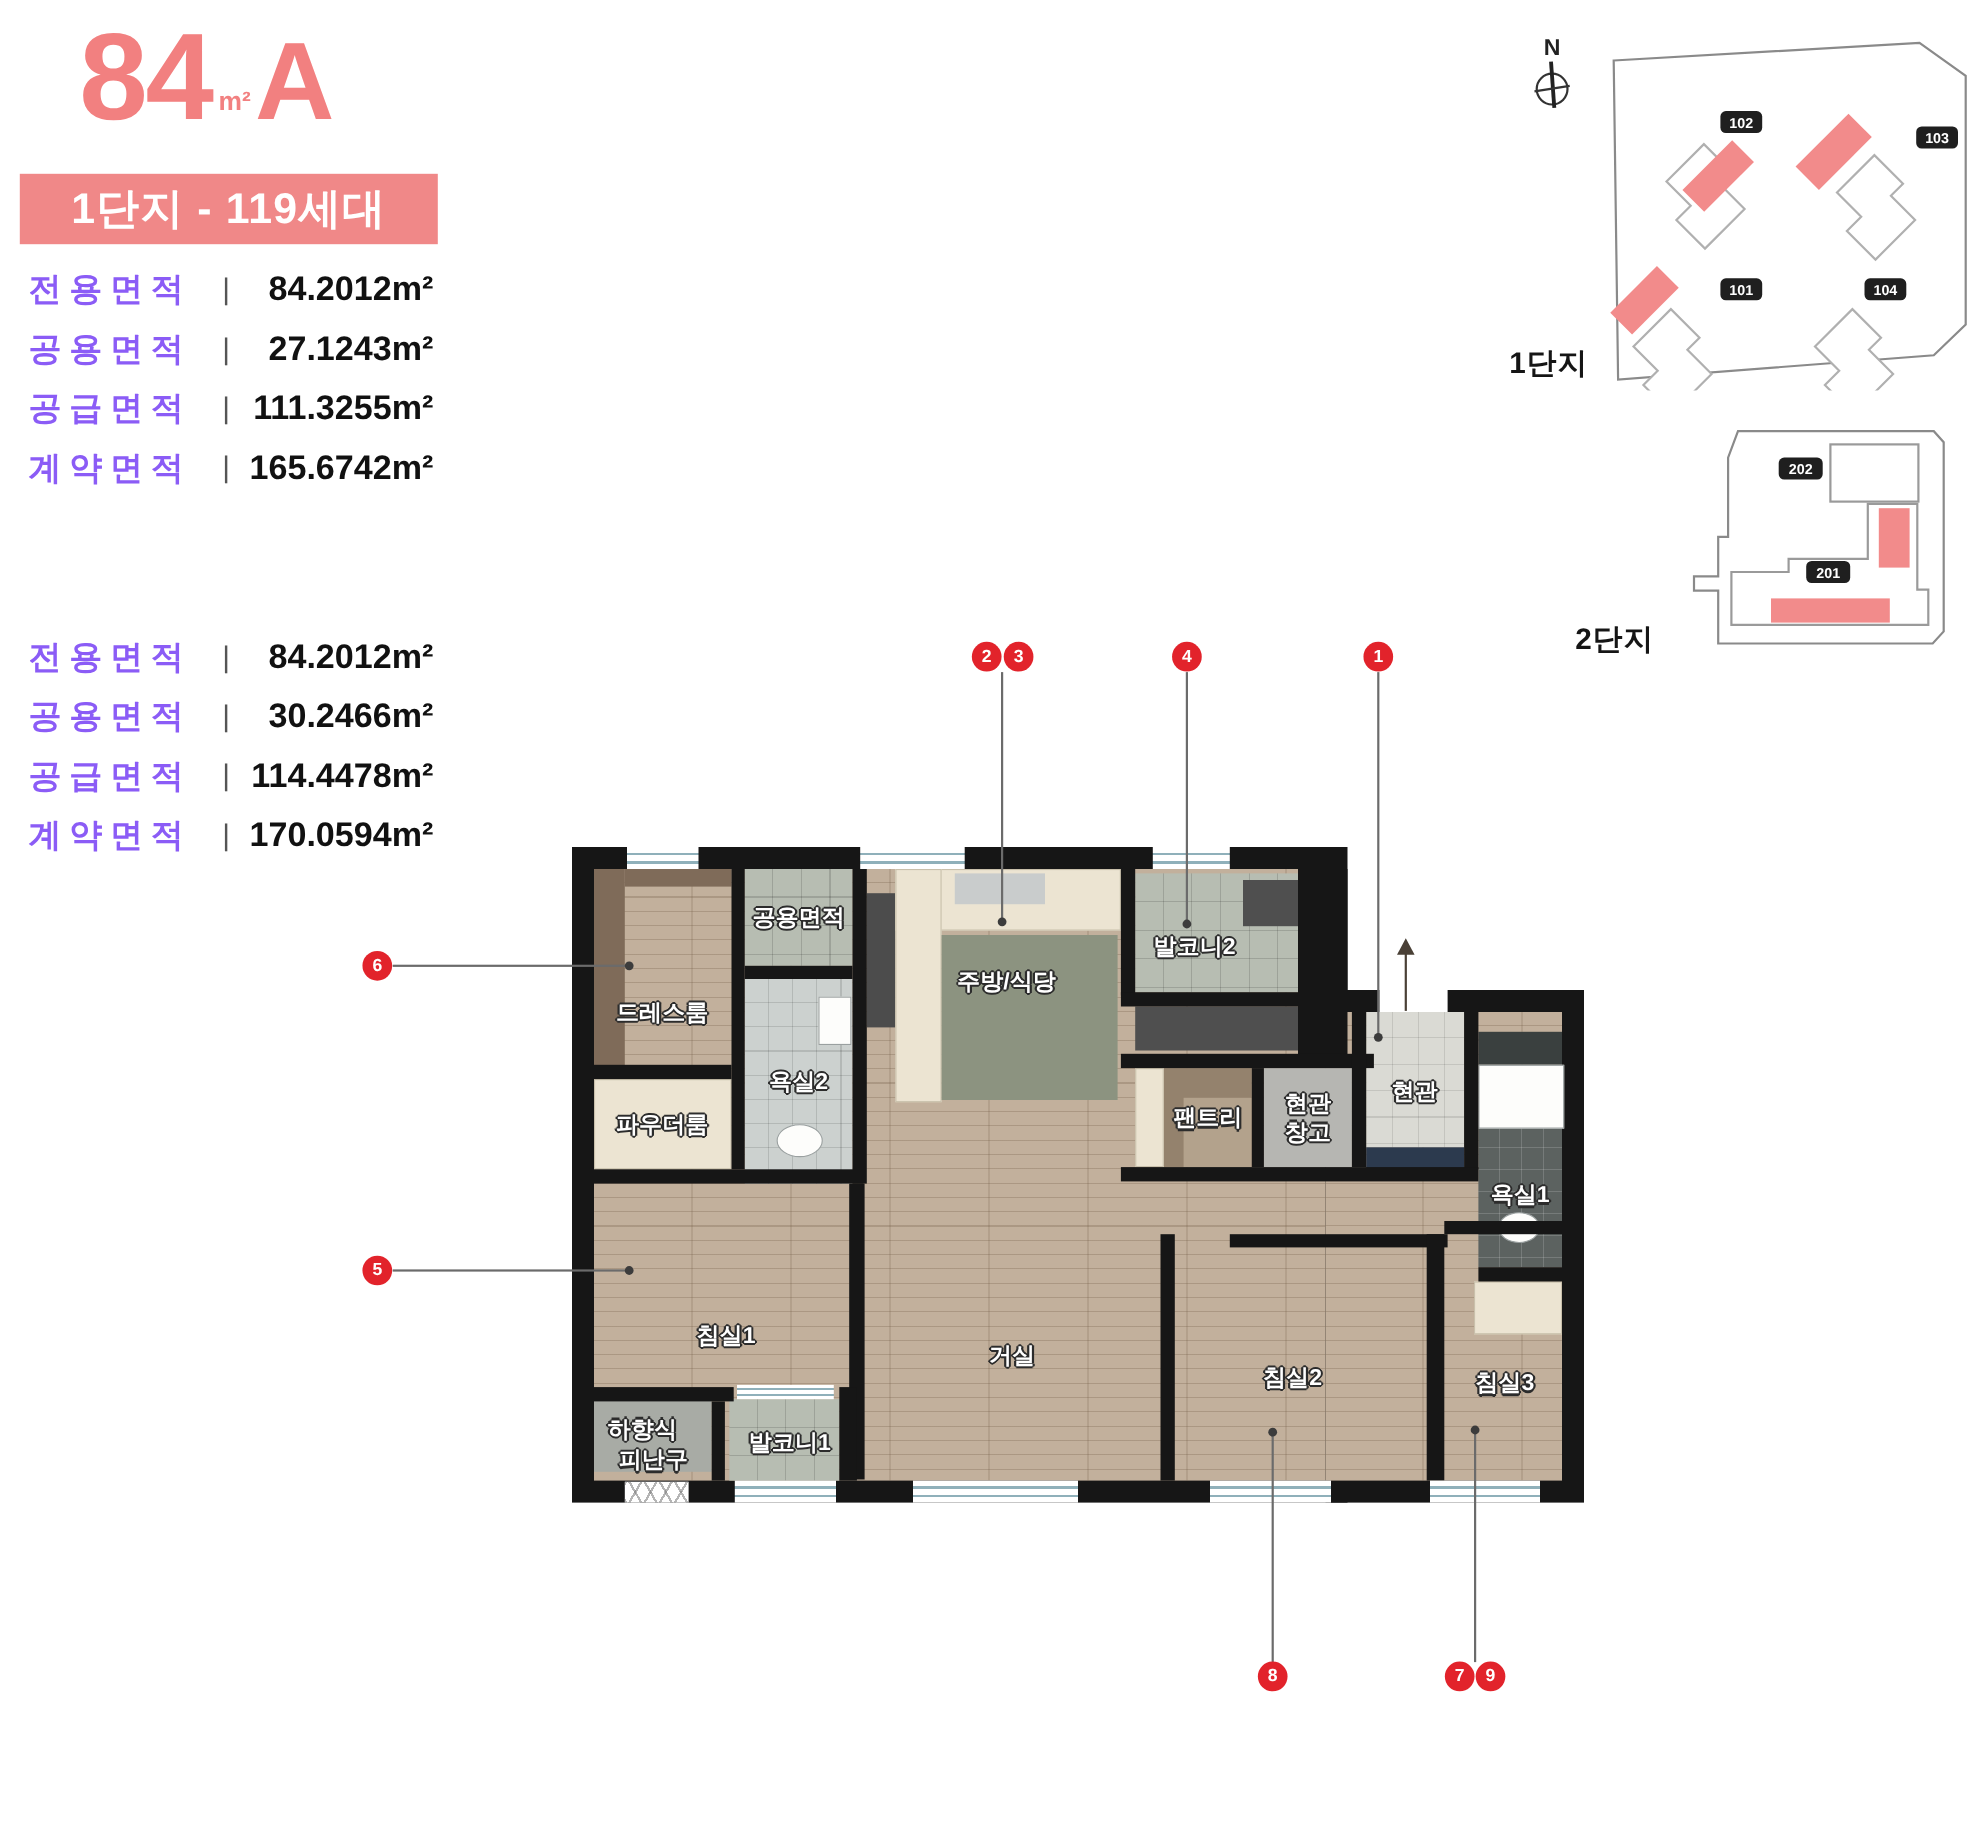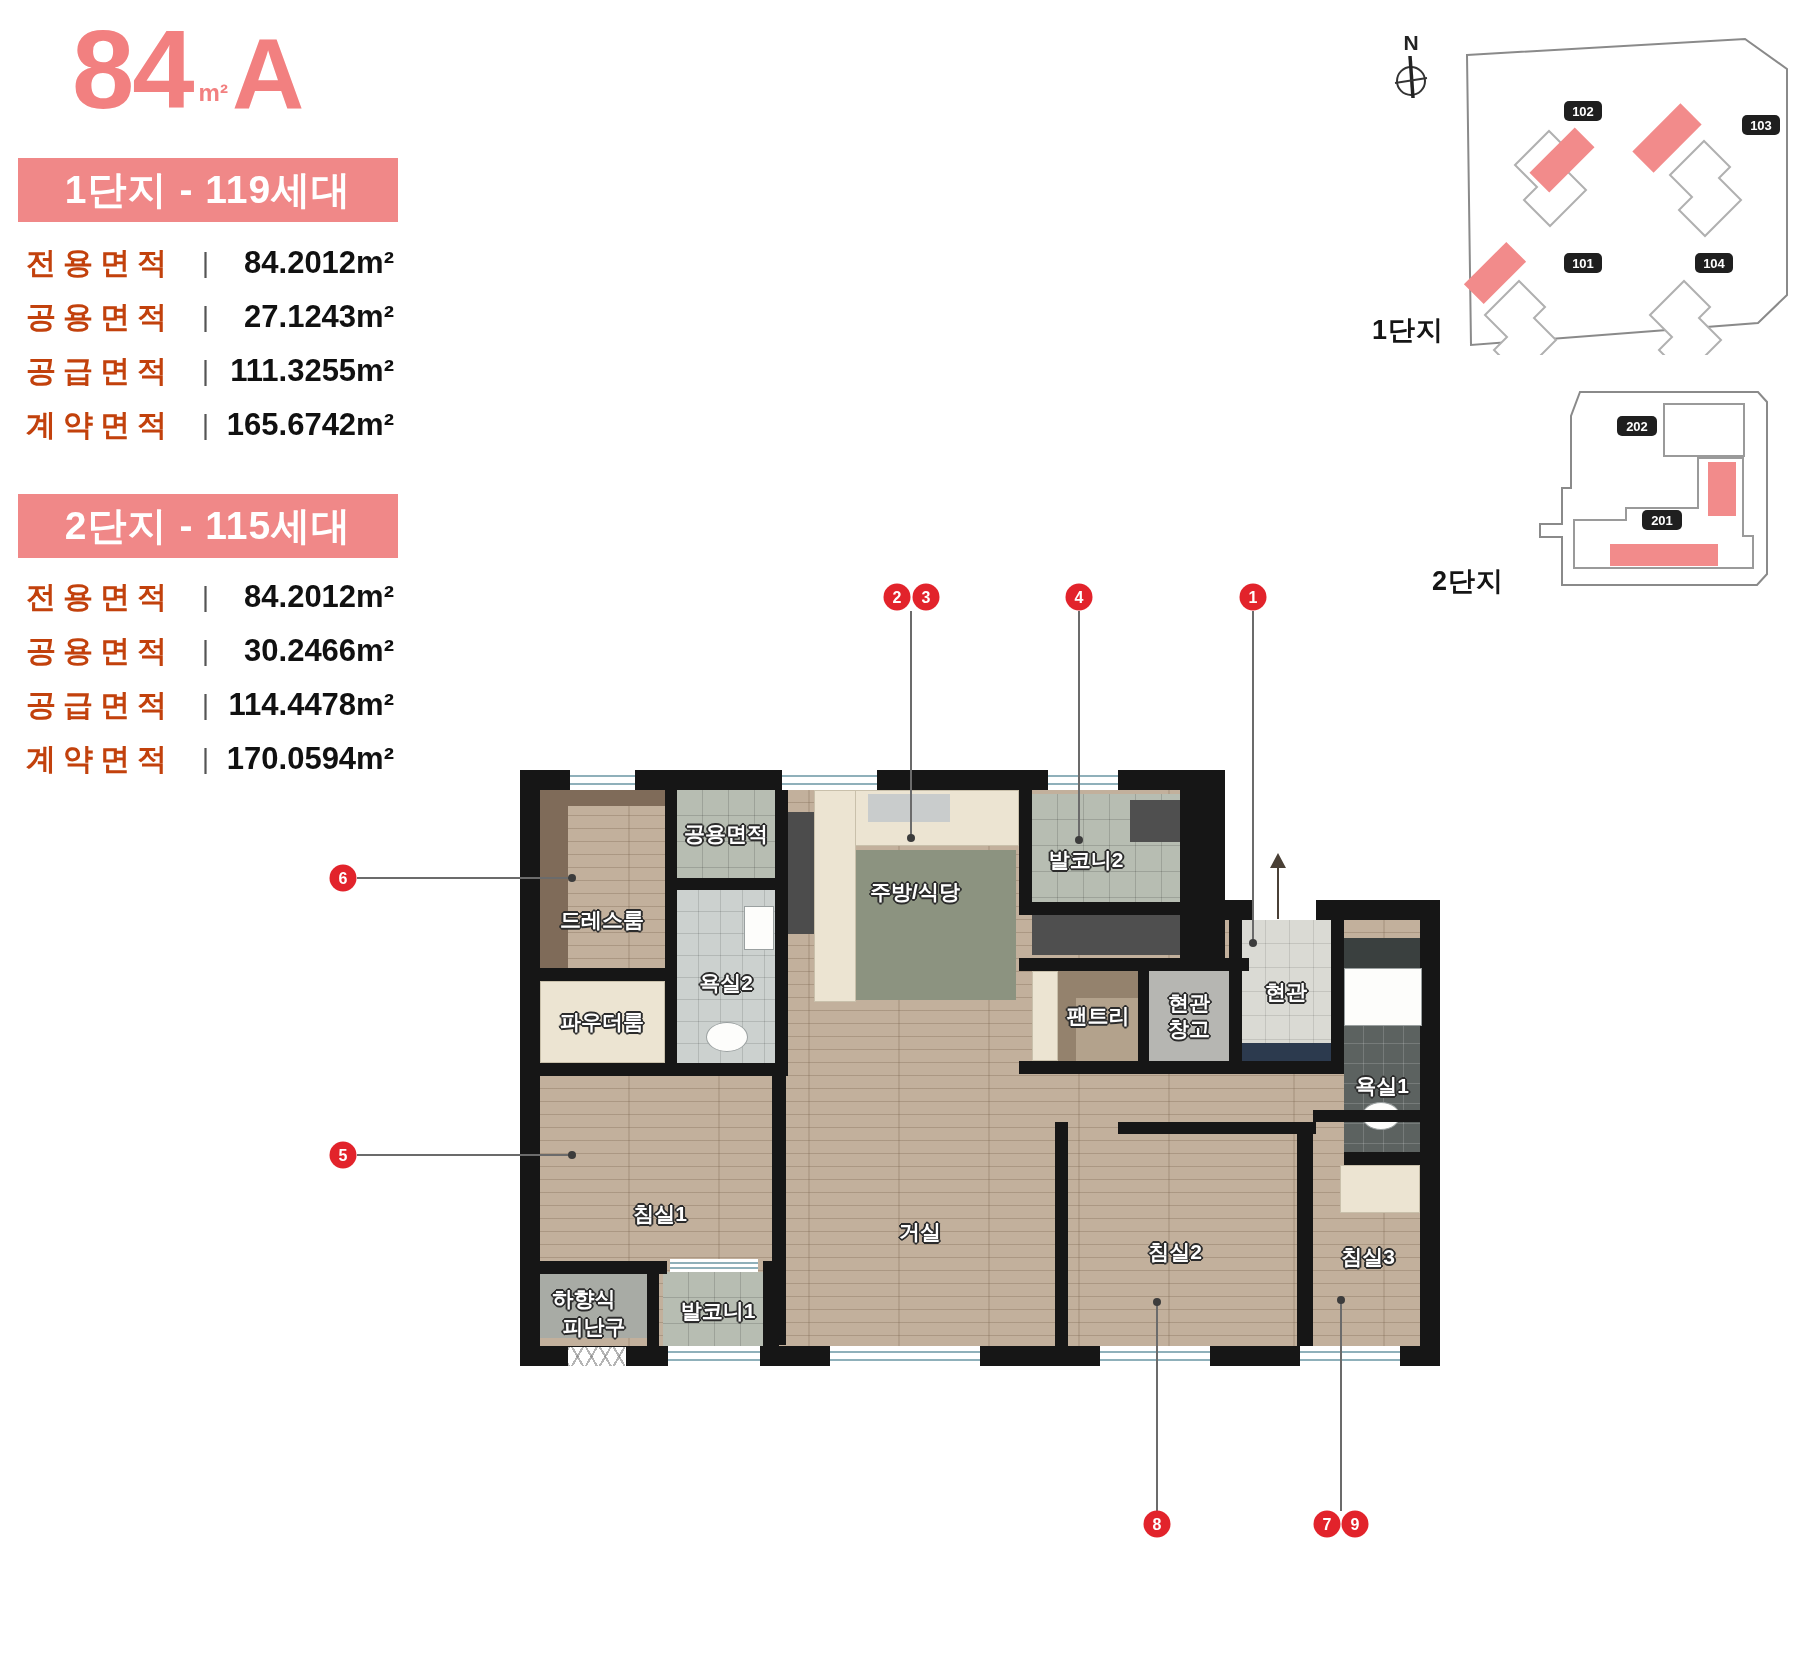--- a/index.html
+++ b/index.html
@@ -8,21 +8,21 @@
 
   
   .big-title{position:absolute;left:72px;top:22px;display:flex;align-items:flex-end;color:#f28080;}
   .big-title .num{font-size:112px;font-weight:bold;line-height:.85;letter-spacing:-2px;}
   .big-title .unit{font-size:24px;font-weight:bold;margin:0 4px 10px 6px;}
   .big-title .type{font-size:100px;font-weight:bold;line-height:.85;}
   .banner{position:absolute;left:18px;width:380px;height:64px;background:#f08888;color:#fff;
           display:flex;align-items:center;justify-content:center;font-size:39px;font-weight:bold;letter-spacing:1px;}
   .atable{position:absolute;left:26px;width:368px;}
   .arow{display:flex;align-items:center;height:54px;}
-  .alabel{width:176px;font-size:30px;font-weight:bold;color:#c2410c;letter-spacing:7px;white-space:nowrap;}
+  .alabel{width:176px;font-size:30px;font-weight:bold;color:#8b5cf6;letter-spacing:7px;white-space:nowrap;}
   .adiv{color:#555;font-size:27px;margin:0 6px 0 0;font-weight:300;}
   .aval{flex:1;text-align:right;font-size:31px;font-weight:bold;color:#111;letter-spacing:0px;}
 
   
   .site-label{position:absolute;font-size:27px;font-weight:bold;color:#151515;letter-spacing:1px;}
   .badge-text{fill:#fff;font-size:13px;font-weight:bold;}
 
   
   #plan{position:absolute;left:520px;top:770px;width:920px;height:596px;}
   .wall{position:absolute;background:#161616;z-index:6;}
@@ -89,21 +89,20 @@
         <span class="adiv">|</span>
         <span class="aval">111.3255m²</span>
       </div>
     <div class="arow">
         <span class="alabel">계약면적</span>
         <span class="adiv">|</span>
         <span class="aval">165.6742m²</span>
       </div>
   </div>
 
-  <div class="banner" style="top:494px;">2단지 - 115세대</div>
   <div class="atable" style="top:570px;">
     <div class="arow">
         <span class="alabel">전용면적</span>
         <span class="adiv">|</span>
         <span class="aval">84.2012m²</span>
       </div>
     <div class="arow">
         <span class="alabel">공용면적</span>
         <span class="adiv">|</span>
         <span class="aval">30.2466m²</span>

